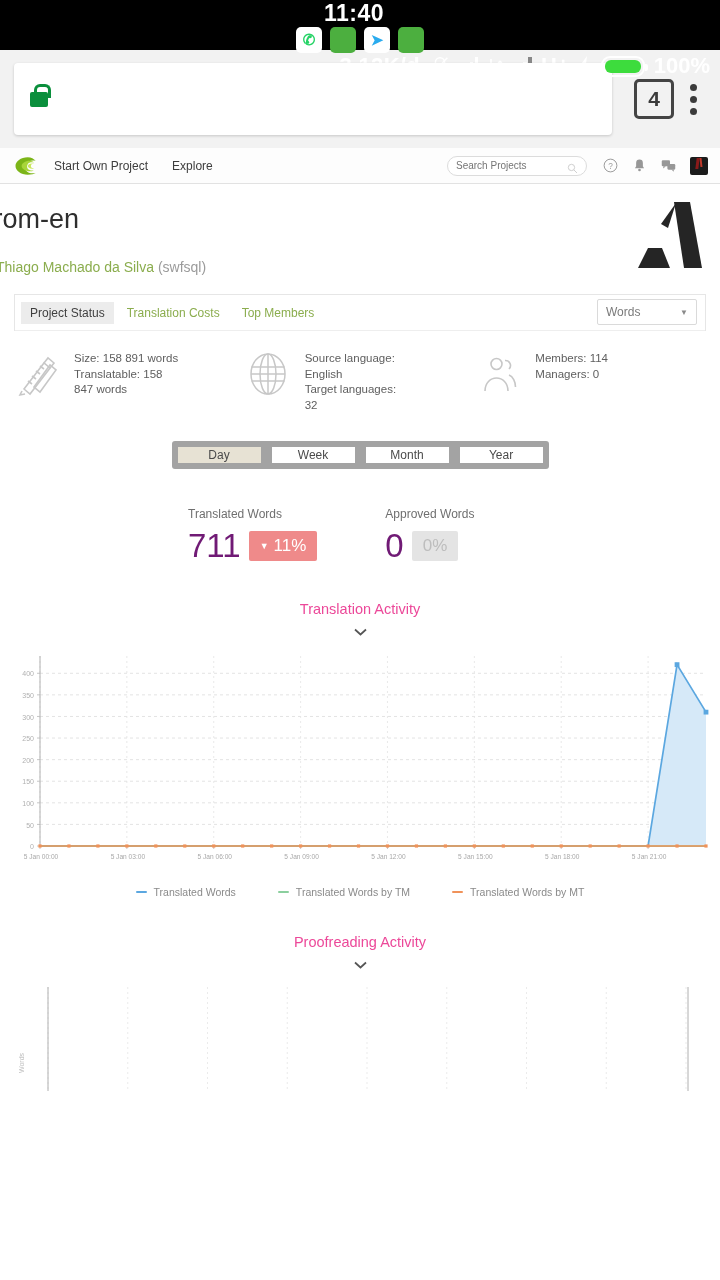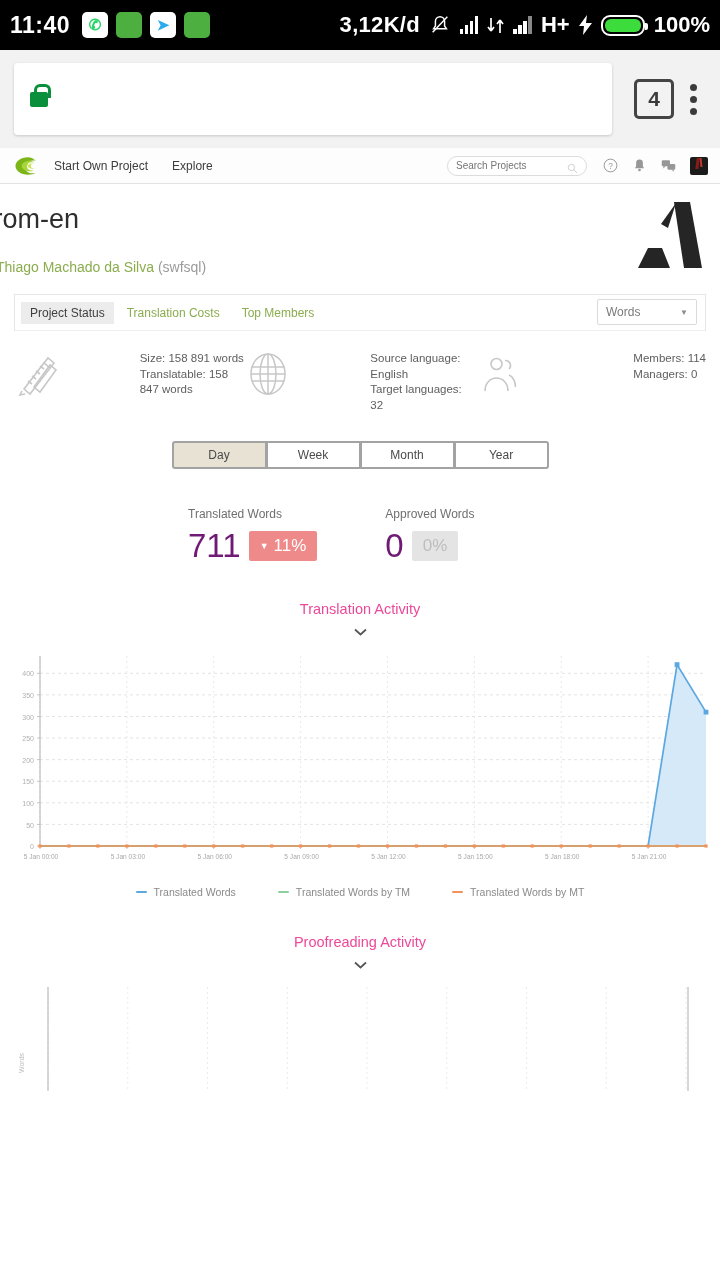--- a/index.html
+++ b/index.html
@@ -7,21 +7,21 @@
     width: 720px; height: 1280px;
     font-family: "Liberation Sans", sans-serif;
     background: #ffffff;
     overflow: hidden;
   }
 
   
   .statusbar {
     height: 50px; background: #000; color: #fff;
     display: flex; align-items: center; padding: 0 10px;
-    font-size: 23px; font-weight: bold;
+    font-size: 23px; font-weight: bold; flex-direction: column;
   }
   .sb-clock { margin-right: 12px; letter-spacing: .5px; }
   .sb-appicons { display: flex; align-items: center; gap: 8px; }
   .sb-app {
     width: 26px; height: 26px; border-radius: 5px;
     display: flex; align-items: center; justify-content: center;
     font-size: 15px; color:#fff;
   }
   .sb-app.wa { background: #fff; color: #25d366; }
   .sb-app.gr { background: #4caf3f; }
@@ -143,38 +143,38 @@
   .words-select {
     position:absolute; right: 8px; top: 4px;
     width: 100px; height: 26px; border:1px solid #dadada; border-radius:2px;
     background:#fff; display:flex; align-items:center; padding: 0 8px;
     font-size: 12px; color:#7a7a7a;
   }
   .caret-sm { margin-left:auto; font-size: 8px; color:#8a8a8a;}
 
   
   .stats { display:flex; padding: 20px 14px 6px 14px; }
-  .stat { display:flex; align-items:flex-start; flex: 1; justify-content: space-between; }
+  .stat { display:flex; align-items:flex-start; flex: 1; }
   .stat-ico { width: 46px; height: 46px; margin-right: 14px; flex:none; opacity:.55;}
   .stat-txt { font-size: 11.5px; color: #5e5e5e; line-height: 15.5px; max-width: 105px;}
 
   
   .prog-wrap { padding: 6px 14px 0 14px;}
   .prog-labels { display:flex; font-size: 10.5px; color:#b5b5b5; margin-bottom:5px;}
   .prog-labels .right { margin-left:auto; }
   .prog-bar { height: 13px; background: #e0e0e0; border-radius: 7px; overflow:hidden;}
   .prog-fill { height:100%; background:#47aeee; border-radius:7px;}
   .prog-foot { text-align:right; font-size:10.5px; color:#b5b5b5; margin-top:9px;}
 
   
   .toggles { display:flex; justify-content:center; margin-top: 22px; padding: 0 14px;}
   .tg-group { display:flex; }
   .tg-group.second { margin-left: 10px; }
   .tg-btn {
-    border: 2px solid #a3a3a3; font-size: 12px; color:#4a4a4a;
+    border: 6px solid #a3a3a3; font-size: 12px; color:#4a4a4a;
     height: 28px; display:flex; align-items:center; justify-content:center;
     background:#fff; white-space:nowrap; padding: 0 10px; margin-left:-1px;
   }
   .tg-group .tg-btn:first-child{ margin-left:0; border-radius:3px 0 0 3px;}
   .tg-group .tg-btn:last-child{ border-radius:0 3px 3px 0;}
   .tg-btn.sel { background:#e7e2d4; }
   .tg-w1 { width: 95px; } .tg-w2 { width: 99px; }
 
   
   .metrics { display:flex; margin-top: 38px; padding-left: 188px; gap: 68px;}

